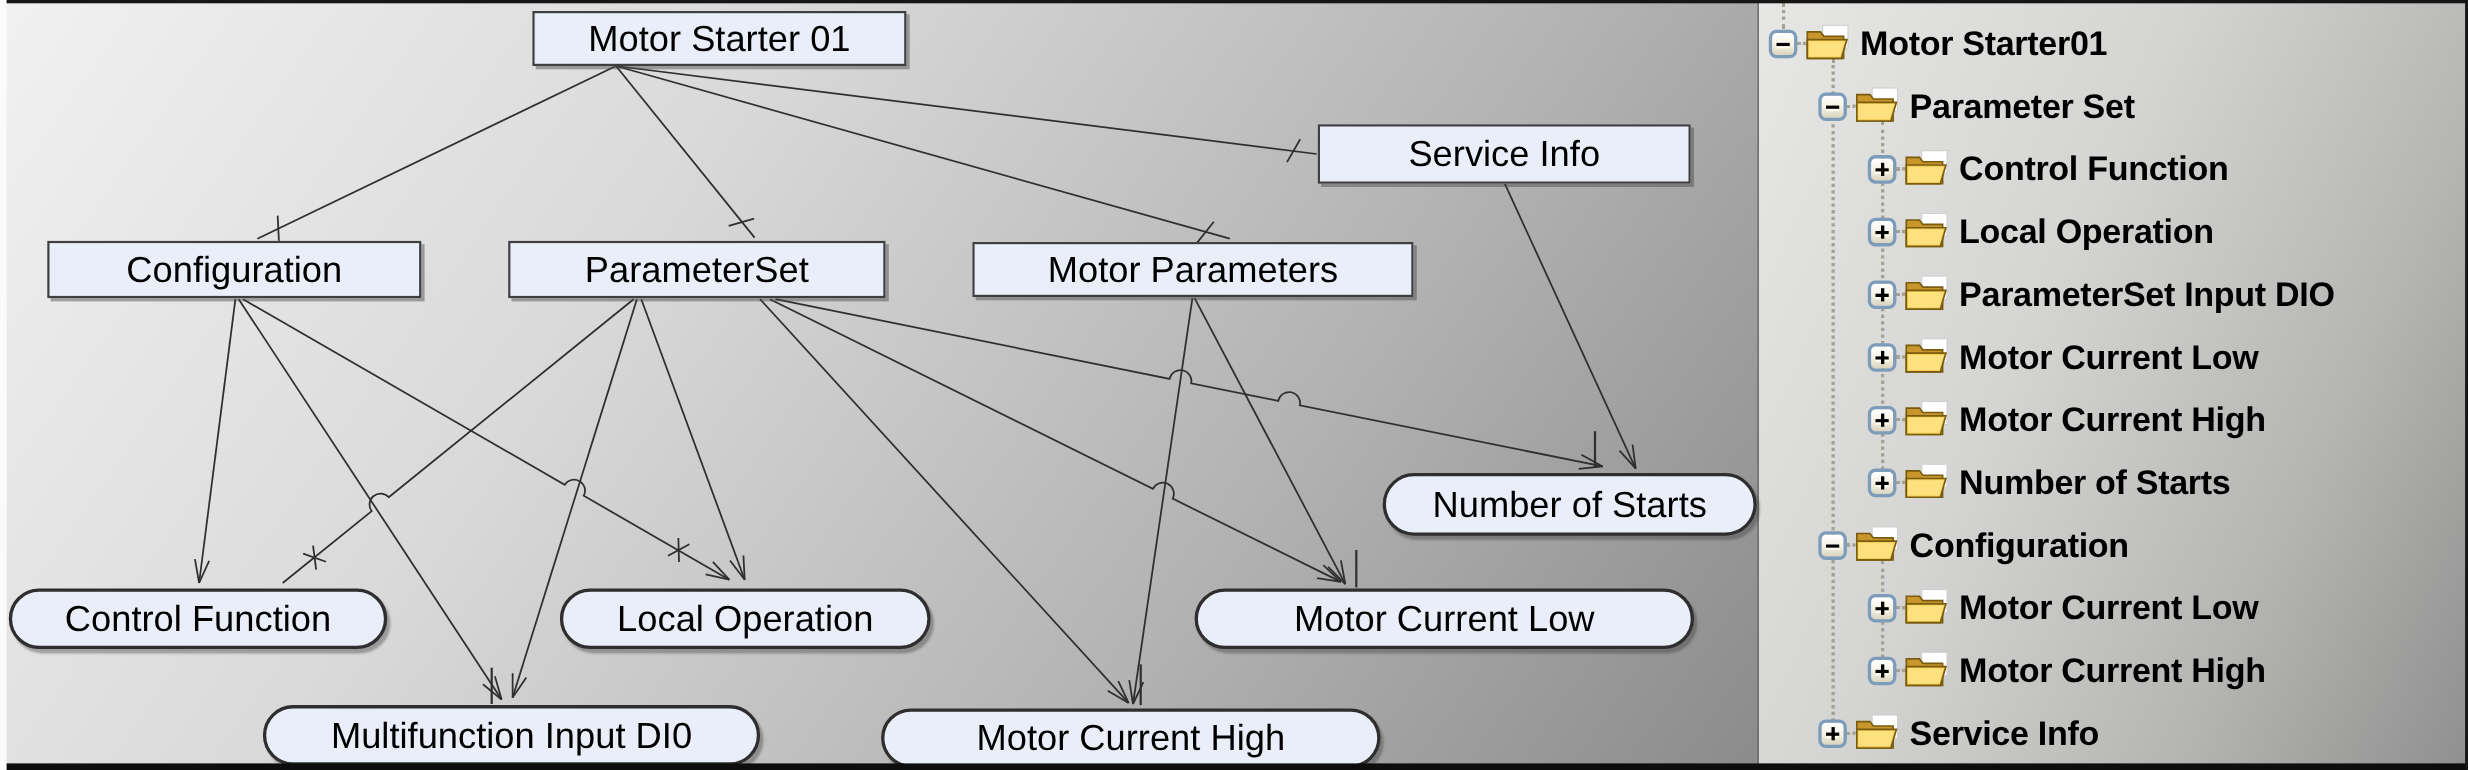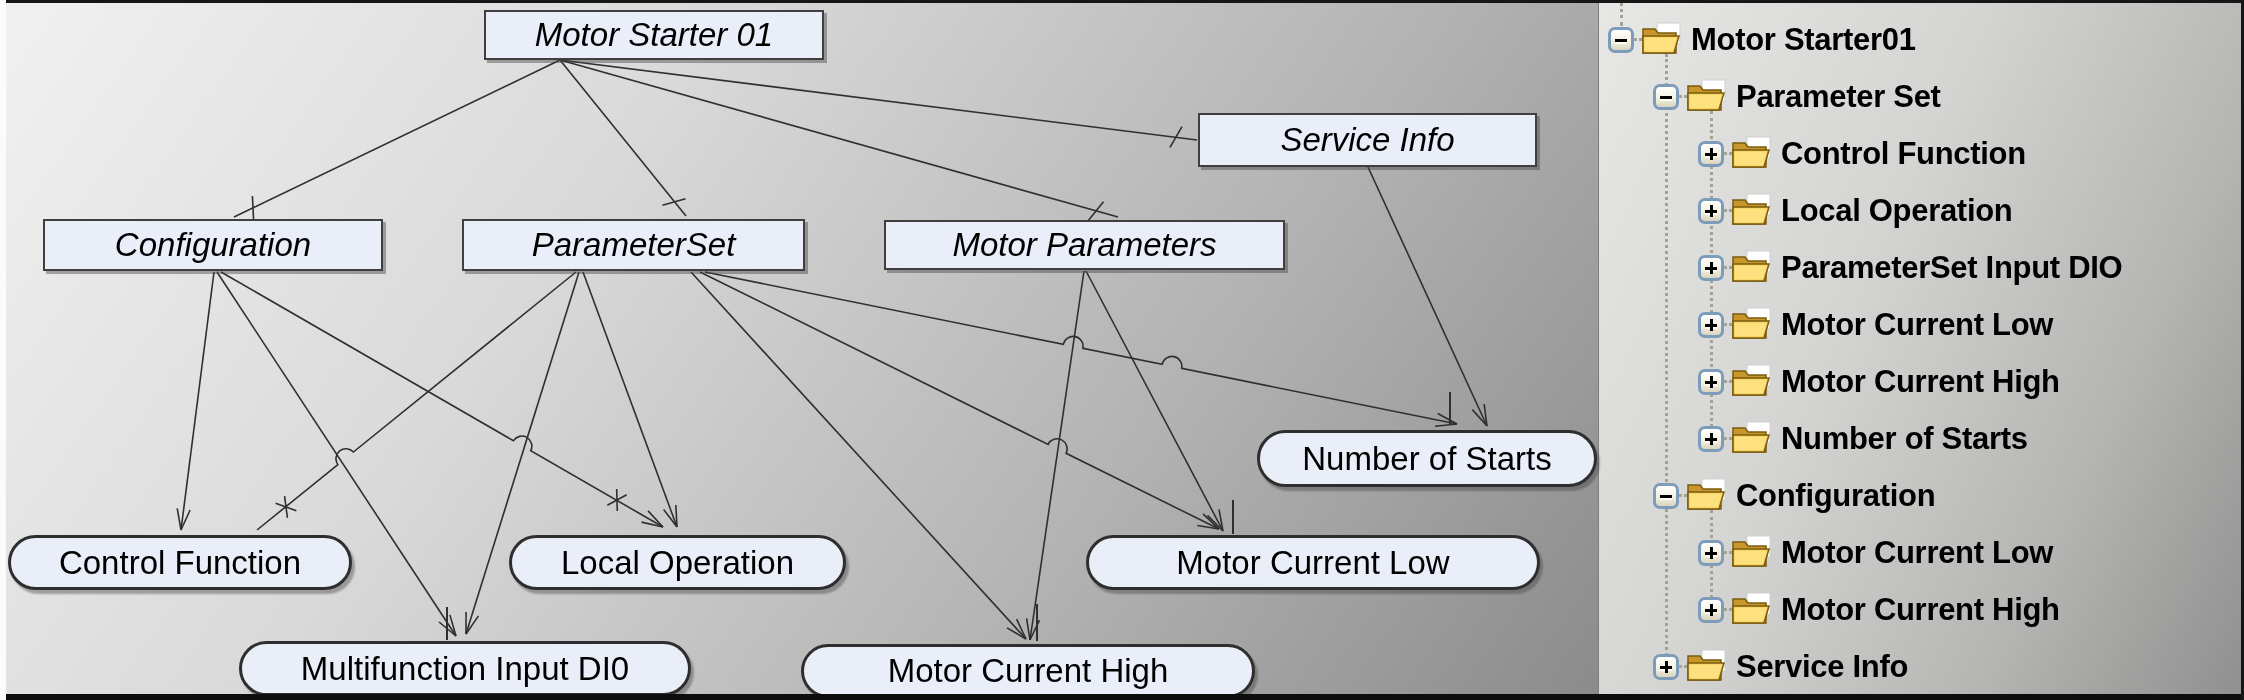--- a/index.html
+++ b/index.html
@@ -8,21 +8,21 @@
   #stage{position:absolute;left:0;top:0;width:2244px;height:700px;}
   #diagram-panel{position:absolute;left:0;top:0;width:1598px;height:700px;
        background:linear-gradient(125deg,#f1f1f1 0%,#d9d9d9 35%,#b2b2b2 70%,#8b8b8b 100%);}
   #tree-panel{position:absolute;left:1598px;top:0;width:646px;height:700px;
        background:linear-gradient(115deg,#e7e7e5 0%,#d4d4d2 40%,#b5b5b3 72%,#8f8f8f 100%);
        border-left:1px solid #7e7e7e;box-sizing:border-box;font-weight:bold;}
   #edges-svg{position:absolute;left:0;top:0;}
   .dnode{position:absolute;display:flex;align-items:center;justify-content:center;
        background:#e9eef9;color:#000;font-size:33px;white-space:nowrap;
        box-sizing:border-box;z-index:2;}
-  .dnode.rect{border:2px solid #3f3f3f;box-shadow:3px 3px 0 rgba(70,70,70,.45);font-style:italic;}
+  .dnode.rect{border:2px solid #3f3f3f;box-shadow:3px 3px 0 rgba(70,70,70,.45);}
   .dnode.pill{border:3px solid #2e2e2e;border-radius:30px;box-shadow:3px 4px 2px rgba(60,60,60,.4);}
   .trow-label{position:absolute;font-size:31px;color:#000;white-space:nowrap;letter-spacing:-0.3px;}
   .vtrunk{position:absolute;border-left:3px dotted #a5a195;width:0;}
   .hstub{position:absolute;border-top:3px dotted #a5a195;height:0;}
   .expander{position:absolute;width:26px;height:26px;box-sizing:border-box;
        border:3px solid #7d9cba;border-radius:7px;
        background:linear-gradient(180deg,#ffffff 0%,#f4f1e2 55%,#d9d4bf 100%);z-index:3;}
   .expander .hbar{position:absolute;left:4px;top:9px;width:12px;height:3px;background:#000;}
   .expander .hbar2{position:absolute;left:4px;top:12px;width:12px;height:2px;background:#fffdf2;}
   .expander .vbar{position:absolute;left:9px;top:4px;width:3px;height:12px;background:#000;}

